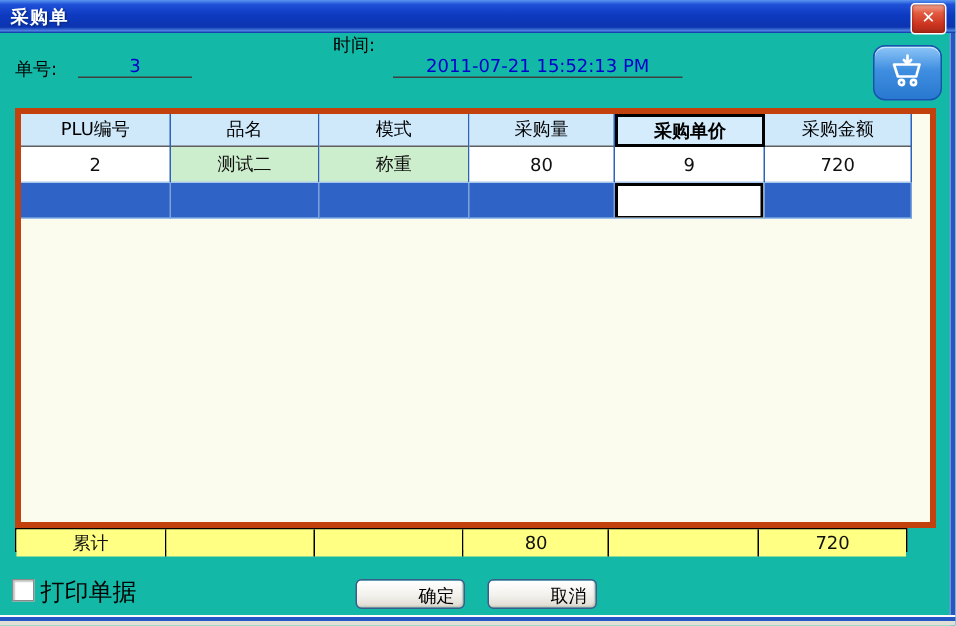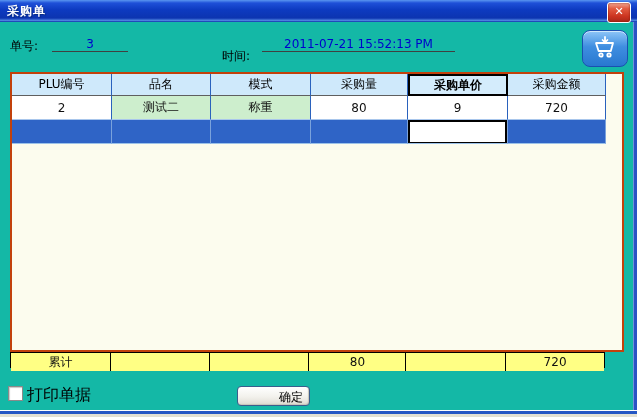--- a/index.html
+++ b/index.html
@@ -29,21 +29,21 @@
   .lbl{position:absolute;font-size:12px;color:#000;}
   .field-value{position:absolute;font-size:12px;color:#0000cd;text-align:center;border-bottom:1px solid #404040;}
   .cart-btn{
     position:absolute;left:582px;top:30px;width:44px;height:35px;border:1px solid #1a50b0;border-radius:8px;
     background:linear-gradient(180deg,#8ec6f8 0,#3f8ee0 45%,#2878d0 100%);
     box-shadow:inset 0 1px 0 #cfe7fc;cursor:pointer;display:flex;align-items:center;justify-content:center;
   }
   
   .grid{
     position:absolute;left:10px;top:72px;width:614px;height:280px;
-    border:2px solid #c2410c;background:#fcfcee;box-sizing:border-box;
+    border:4px solid #c2410c;background:#fcfcee;box-sizing:border-box;
   }
   .grid-row{display:flex;width:594px;}
   .cell{box-sizing:border-box;font-size:12px;display:flex;align-items:center;justify-content:center;overflow:hidden;}
   .c0{width:100px}.c1{width:99px}.c2{width:100px}.c3{width:97px}.c4{width:100px}.c5{width:98px}
   .hdr .cell{height:22px;background:#cfe9fb;border-right:1px solid #2a62bd;border-bottom:1px solid #5f5f5f;color:#000;}
   .hdr .cell.sel-col{font-weight:bold;border:2px solid #000;background:#d4ecfc;}
   .r1 .cell{height:24px;background:#fff;border-right:1px solid #2a62bd;border-bottom:1px solid #a8c6ec;color:#101010;}
   .r1 .cell.green{background:#cdeecd;}
   .r2 .cell{height:24px;background:#2f64c6;border-right:1px solid #7aa2dc;border-bottom:1px solid #9cc2e8;}
   .edit-box{
@@ -77,21 +77,21 @@
   <div class="titlebar">
     <span class="title-text">采购单</span>
     <div class="close-btn">
       <span>✕</span>
     </div>
   </div>
 
   <span class="lbl" style="left:10px;top:38px;">单号:</span>
   <span class="field-value" style="left:52px;top:37px;width:76px;">3</span>
 
-  <span class="lbl" style="left:222px;top:48px;">时间:</span>
+  <span class="lbl" style="left:222px;top:22px;">时间:</span>
   <span class="field-value" style="left:262px;top:37px;width:193px;">2011-07-21 15:52:13 PM</span>
 
   <div class="cart-btn">
     <span>
       <svg width="26" height="24" viewBox="0 0 26 24" fill="none" stroke="#ffffff" stroke-width="1.8" stroke-linecap="round" stroke-linejoin="round">
         <path d="M13 2 v5 M10.6 5 L13 7.5 L15.4 5"></path>
         <path d="M4 8 h17 l-2.2 8 h-12.2 z"></path>
         <circle cx="9" cy="20" r="1.7"></circle>
         <circle cx="17" cy="20" r="1.7"></circle>
       </svg>
@@ -137,14 +137,15 @@
     <div class="cell c2"></div>
     <div class="cell c3">80</div>
     <div class="cell c4"></div>
     <div class="cell c5">720</div>
   </div>
 
   <div class="checkbox"></div>
   <span class="check-label">打印单据</span>
 
   <button class="xp-btn" style="left:237px;">确定</button>
+  <button class="xp-btn" style="left:325px;">取消</button>
 
 </div>
 
 </body></html>

